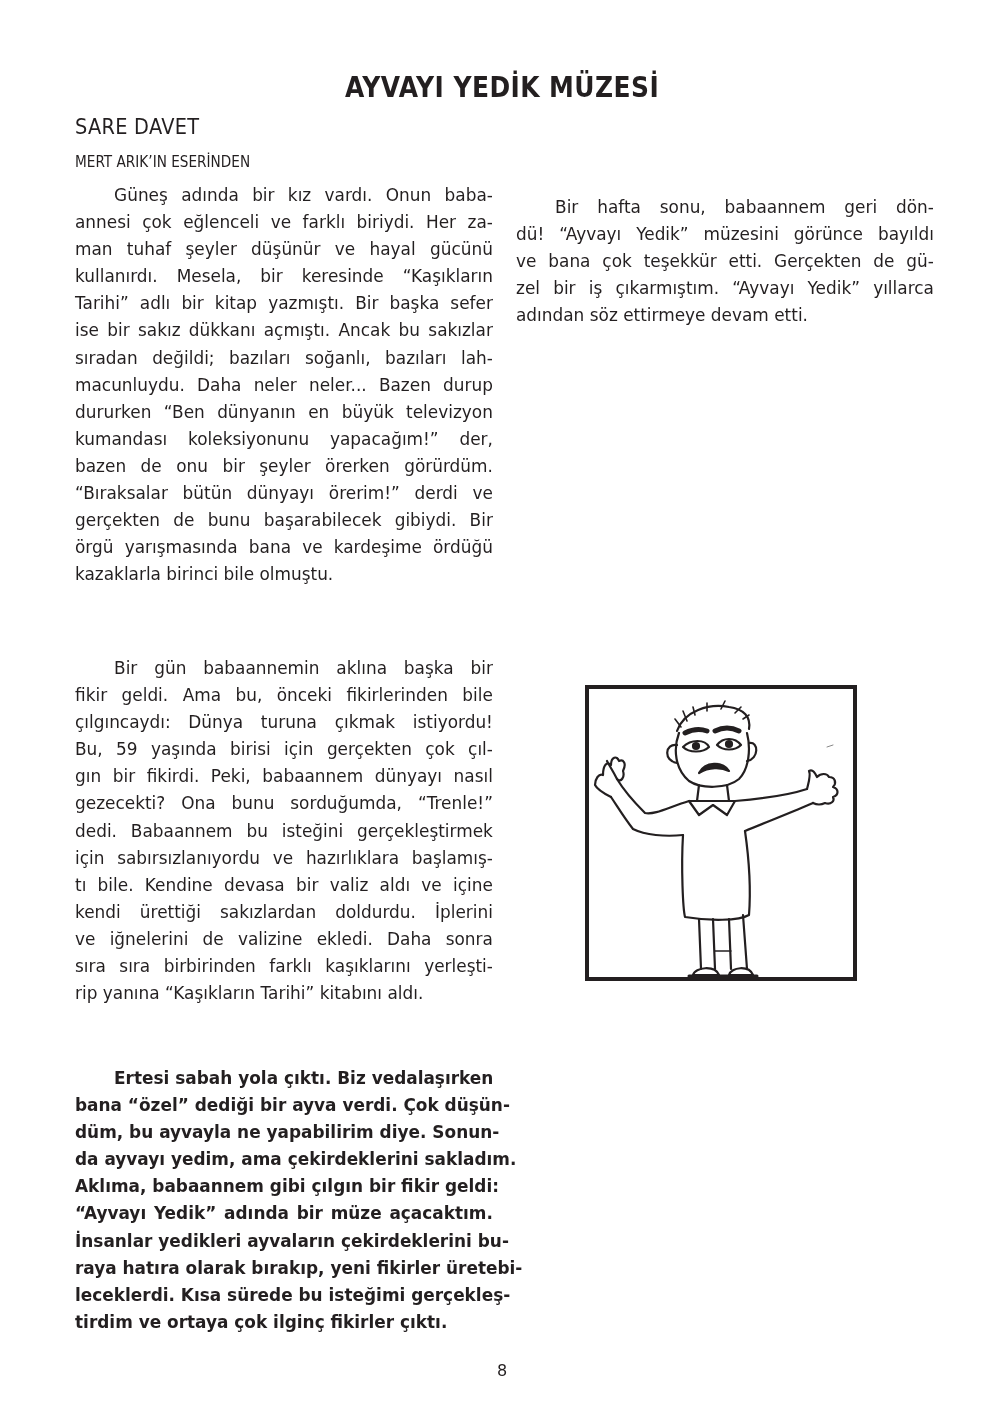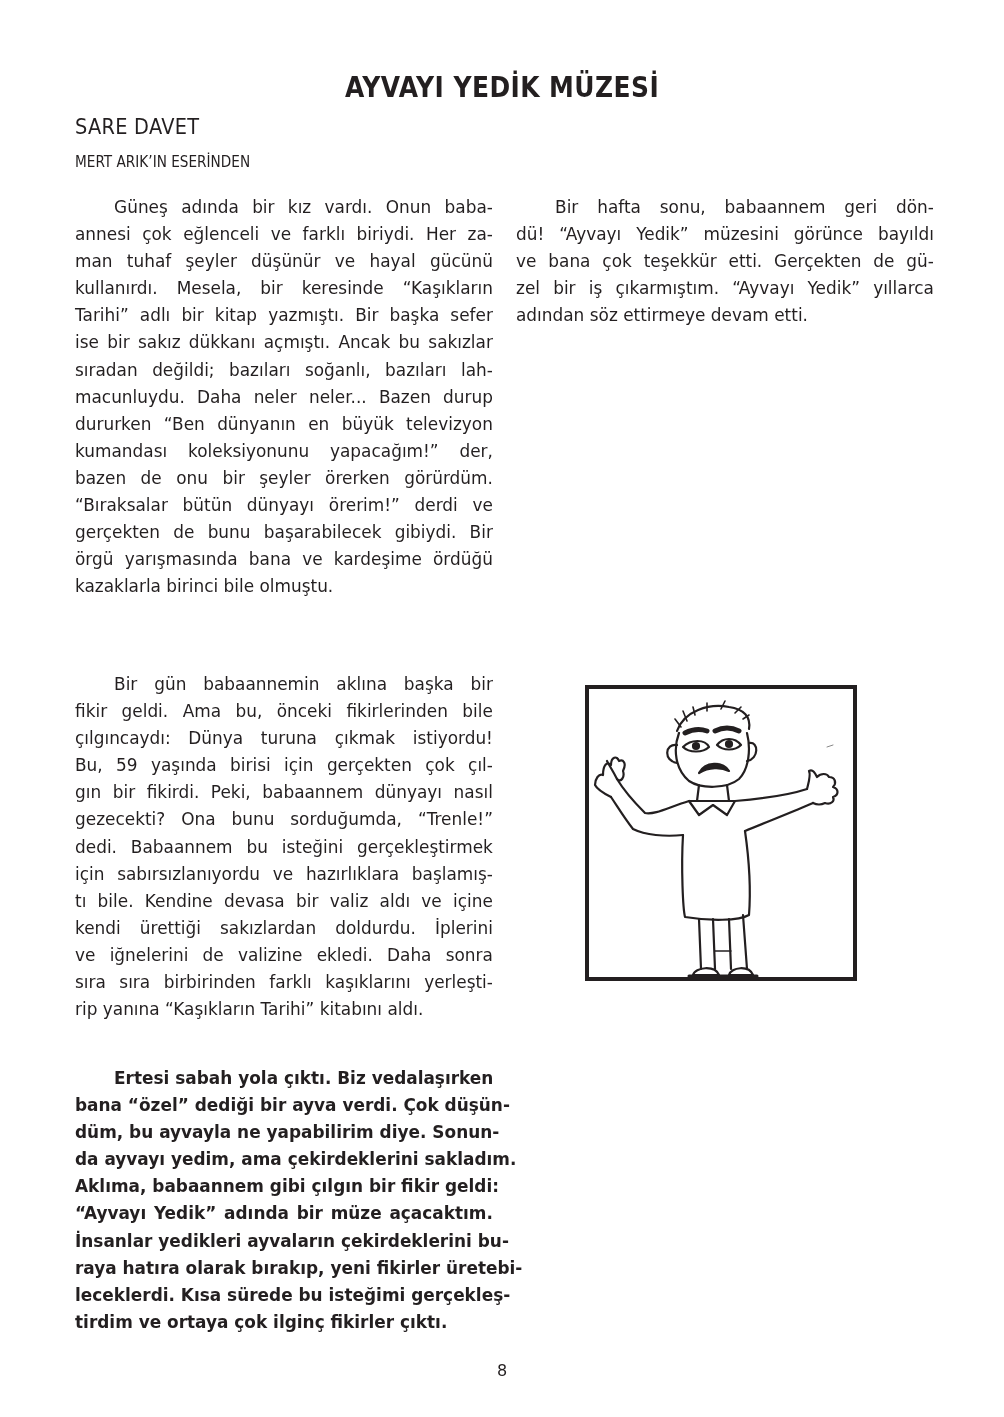--- a/index.html
+++ b/index.html
@@ -67,22 +67,22 @@
       transform-origin: left;
       width: 107.5%;
     }
     .para .line.last {
       text-align-last: left;
     }
     .para .line.indent {
       padding-left: 42px;
       box-sizing: border-box;
     }
-    #p1 { left: 75px; top: 193px; }
-    #p2 { left: 75px; top: 654px; margin-top: 16px; }
+    #p1 { left: 75px; top: 181px; }
+    #p2 { left: 75px; top: 654px; }
     #p3 { left: 75px; top: 1064px; font-weight: bold; }
     #p4 { left: 516px; top: 193px; }
 
     .illustration {
       position: absolute;
       left: 585px;
       top: 685px;
       width: 272px;
       height: 296px;
       box-sizing: border-box;

